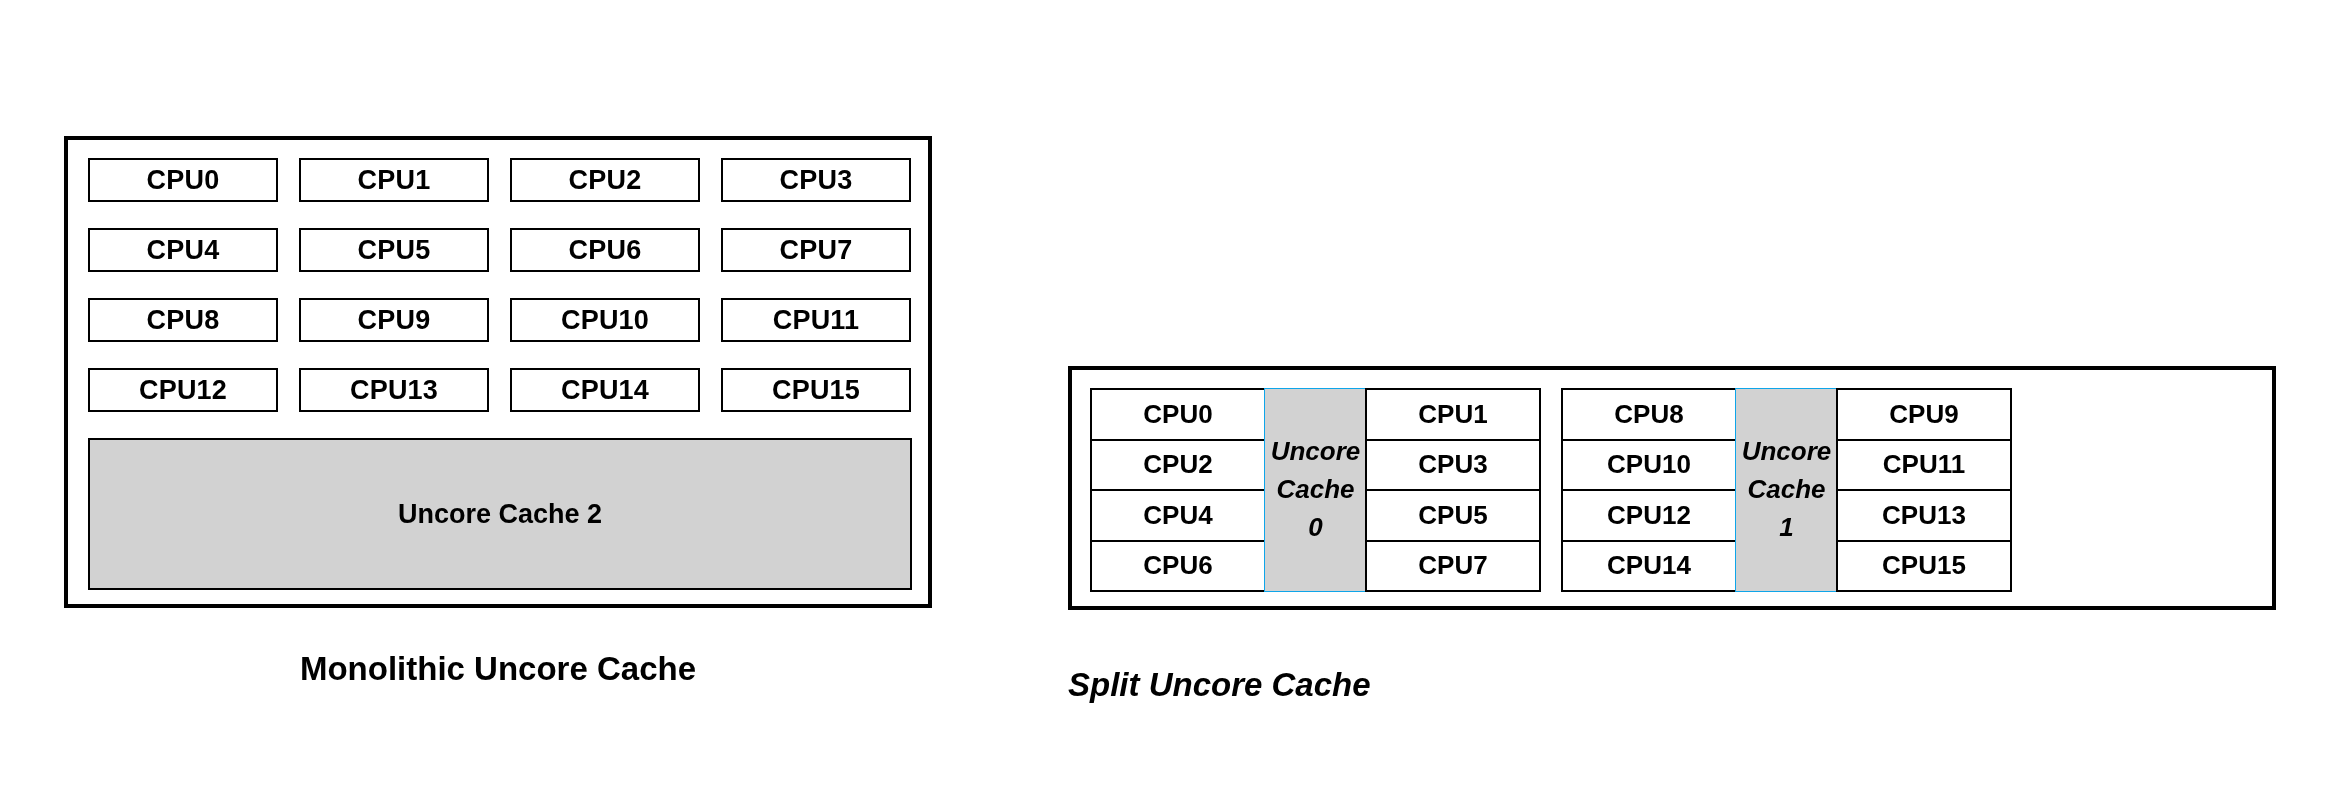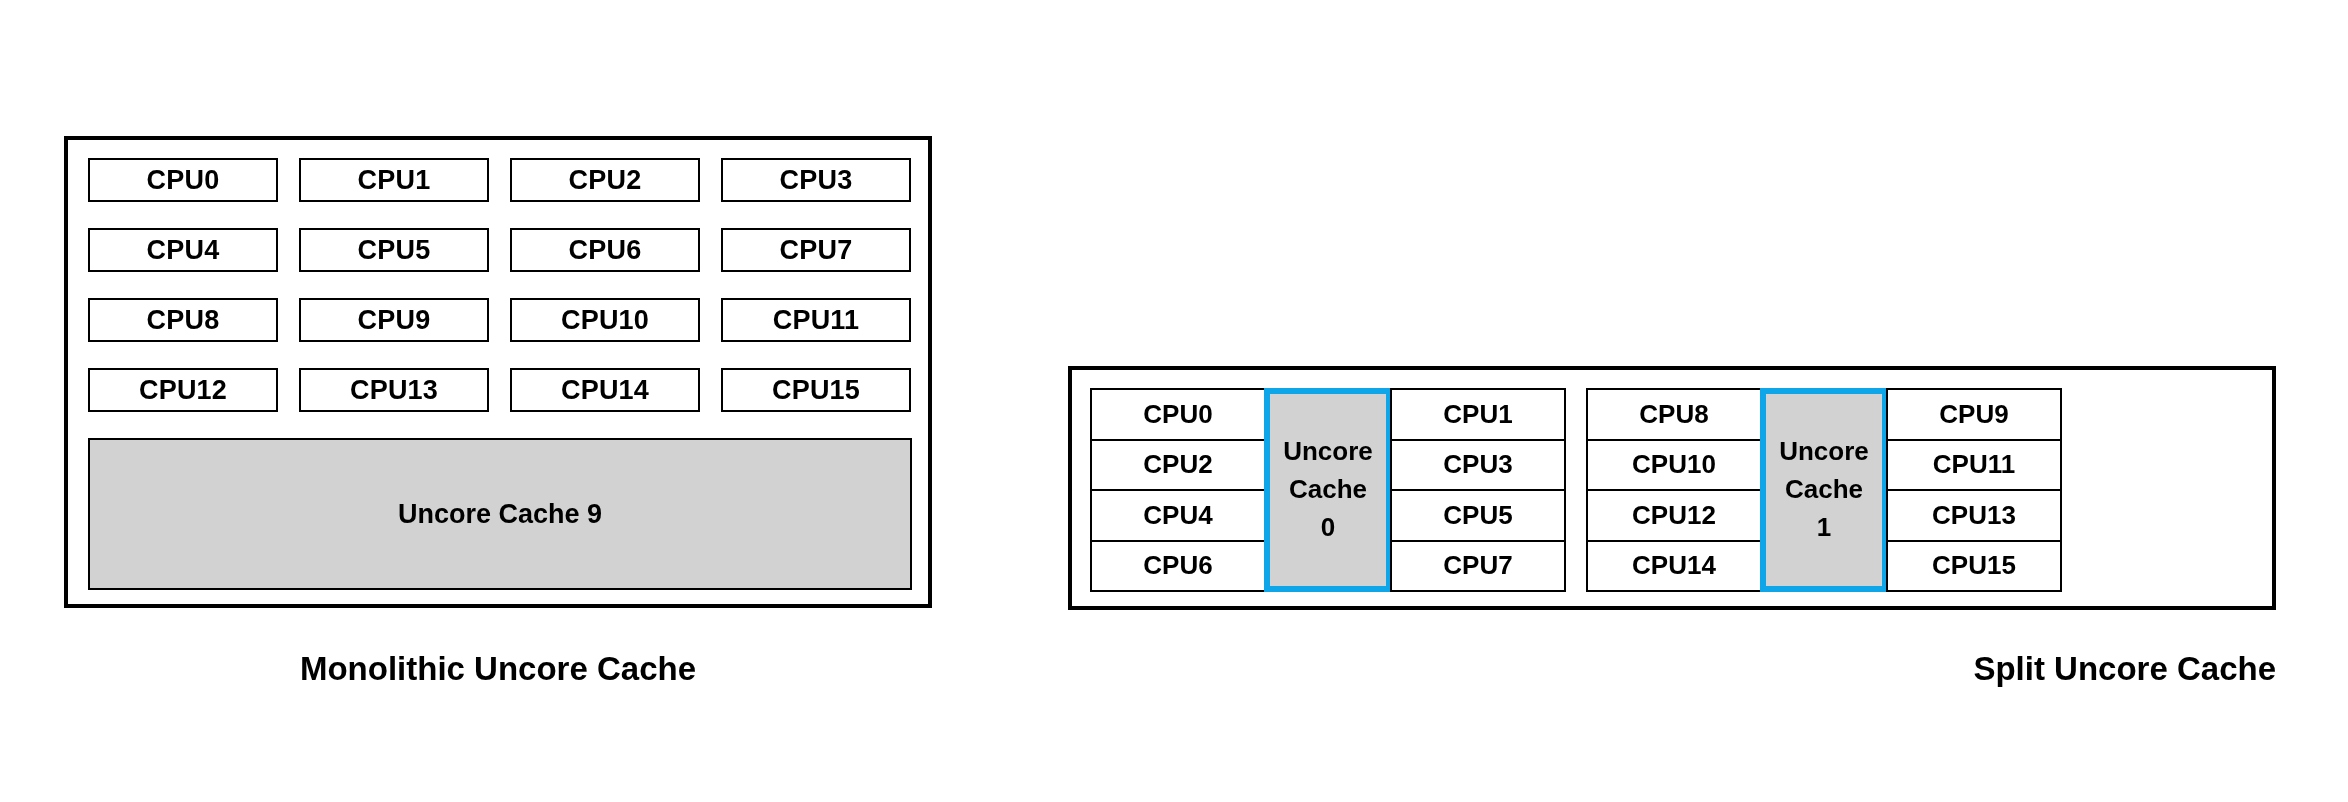--- a/index.html
+++ b/index.html
@@ -102,56 +102,58 @@
     justify-content: center;
     font-size: 26px;
     font-weight: bold;
     color: #000000;
     margin-top: -2px;
   }
   .cpu-column .cpu-stack-cell:first-child {
     margin-top: 0;
   }
   .split-cache {
-    width: 128px;
-    border: 6px solid #0ea5e9;
+    width: 103px;
+    border: 1px solid #0ea5e9;
     background: #d2d2d2;
     box-sizing: border-box;
     display: flex;
     flex-direction: column;
     align-items: center;
     justify-content: center;
     font-size: 26px;
     font-weight: bold;
     color: #000000;
     line-height: 1.45;
     margin-left: -2px;
     margin-right: -2px;
+    font-style: italic;
   }
   .split-cache span { display: block; }
 
   
   .caption {
     position: absolute;
     font-size: 33px;
     font-weight: bold;
     color: #000000;
     white-space: nowrap;
   }
   #caption-mono {
     left: 64px;
     top: 650px;
     width: 868px;
     text-align: center;
   }
   #caption-split {
     left: 1068px;
-    top: 650px;
+    top: 666px;
     width: 1208px;
-    text-align: right;
+    text-align: left;
+    font-style: italic;
   }
 </style>
 </head>
 <body>
 
 <div class="figure" id="mono-figure">
   <div id="mono-panel">
 
     <div class="mono-grid">
       <div class="cpu-cell">CPU0</div>
@@ -168,21 +170,21 @@
       <div class="cpu-cell">CPU9</div>
       <div class="cpu-cell">CPU10</div>
       <div class="cpu-cell">CPU11</div>
 
       <div class="cpu-cell">CPU12</div>
       <div class="cpu-cell">CPU13</div>
       <div class="cpu-cell">CPU14</div>
       <div class="cpu-cell">CPU15</div>
     </div>
 
-    <div id="mono-cache">Uncore Cache 9</div>
+    <div id="mono-cache">Uncore Cache 2</div>
   </div>
 </div>
 
 <div class="caption" id="caption-mono">Monolithic Uncore Cache</div>
 
 <div class="figure" id="split-figure">
   <div id="split-panel">
 
     <div class="cluster">
       <div class="cpu-column">

